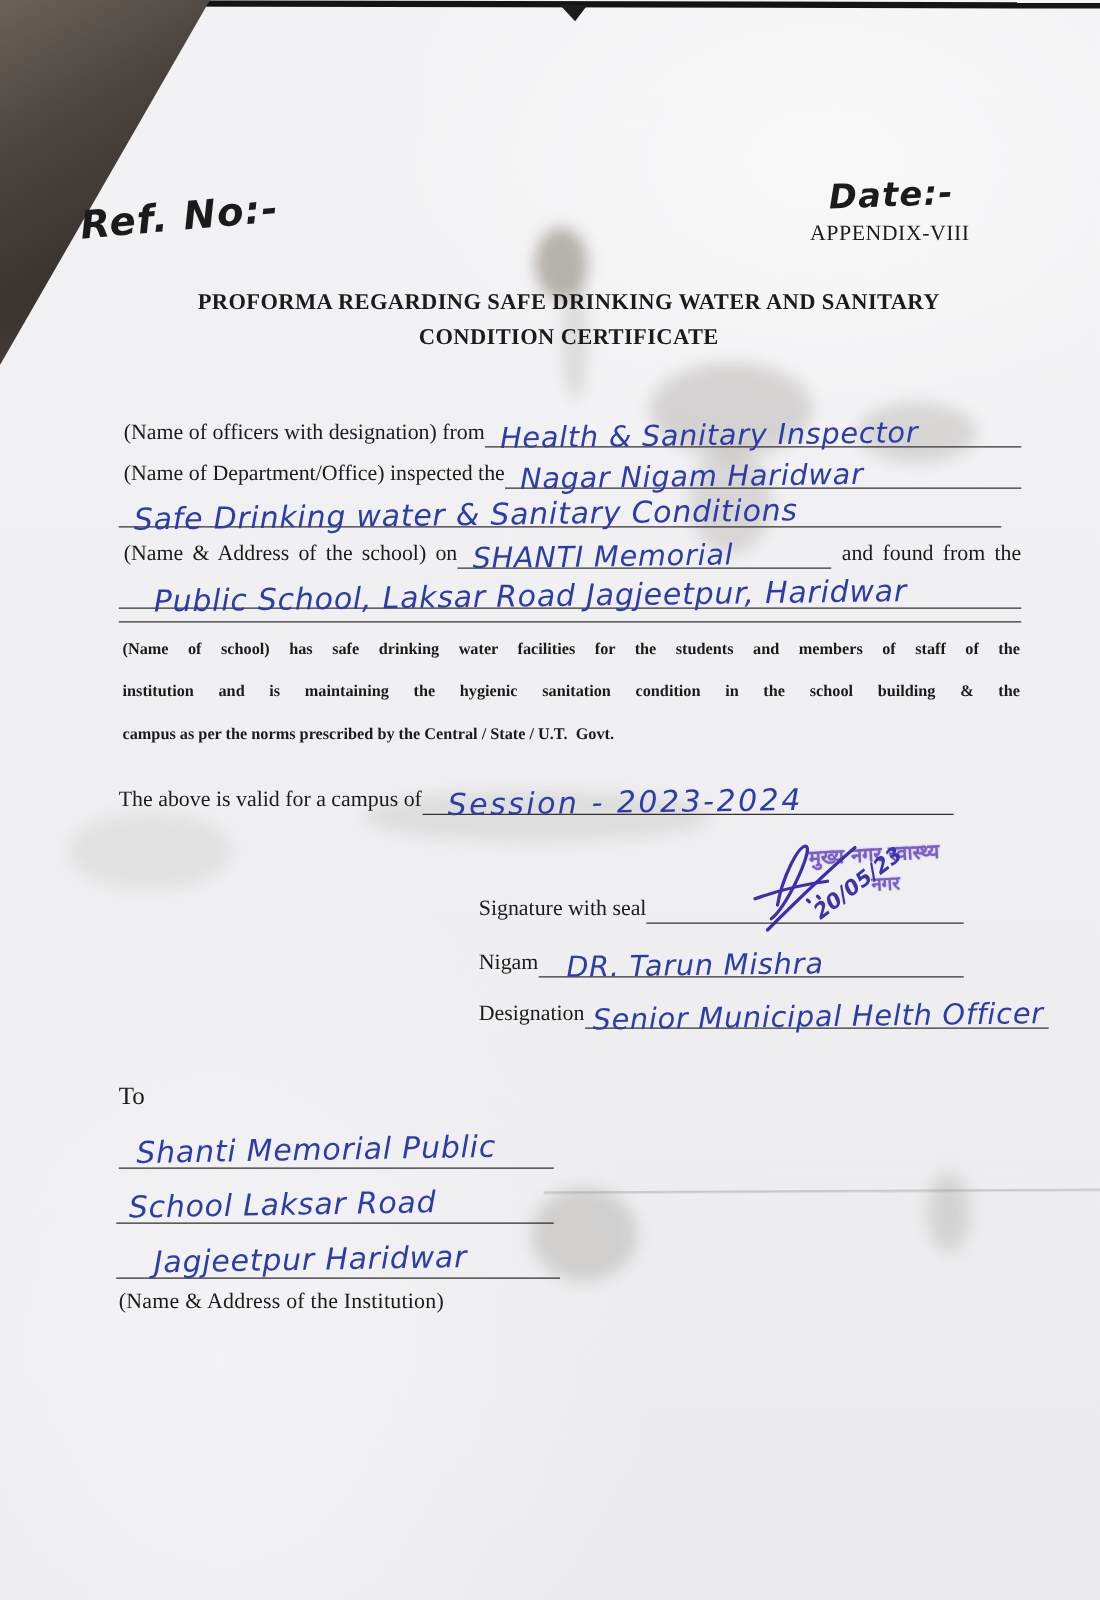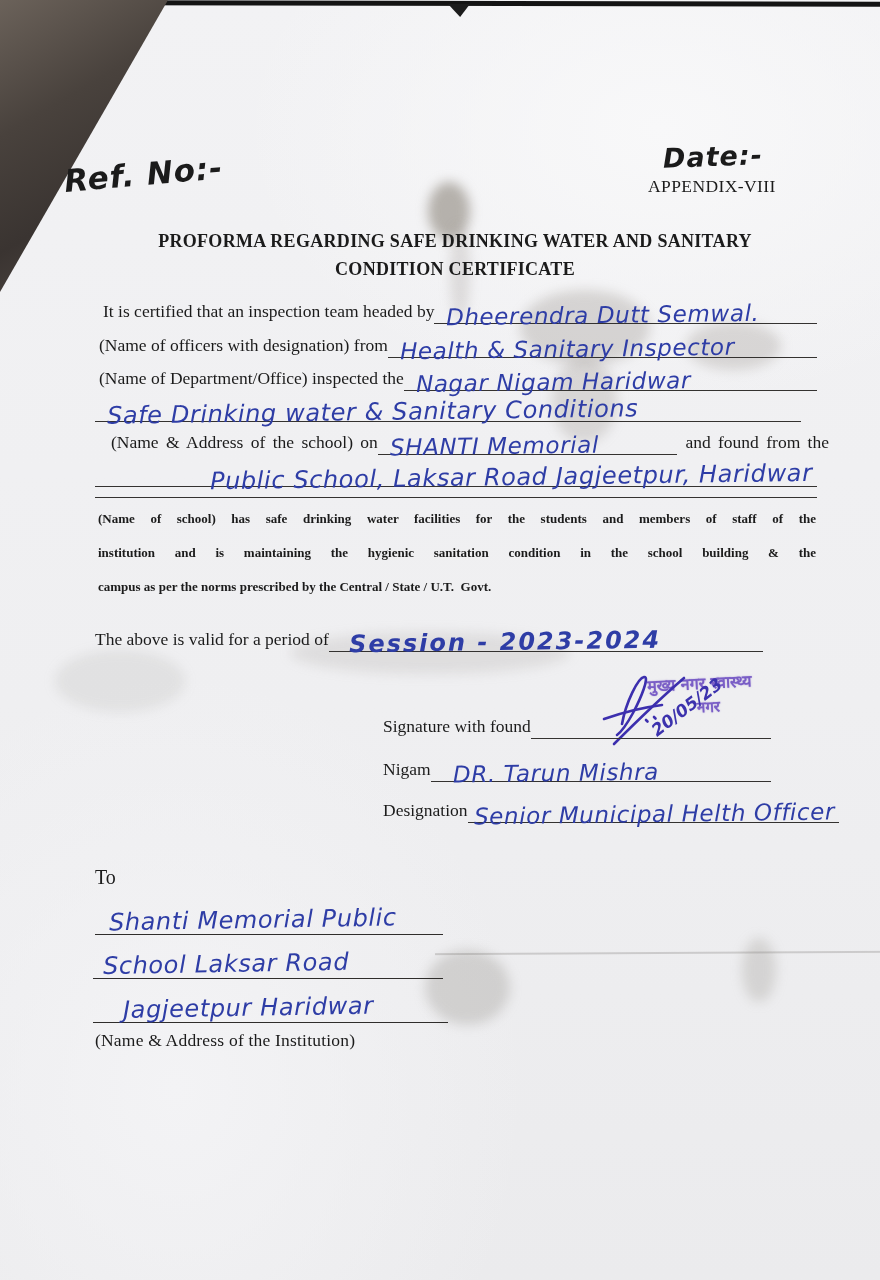--- a/index.html
+++ b/index.html
@@ -59,79 +59,75 @@
   <div class="smudge" style="left:742px;top:938px;width:34px;height:64px;background:rgba(142,138,132,.26);"></div>
   <div class="scanline" style="left:435px;top:952px;width:445px;transform:rotate(-.3deg);"></div>
 
   <div class="hw-black" style="left:64px;top:156px;font-size:31px;transform:rotate(-5deg);">Ref. No:-</div>
   <div class="hw-black" style="left:663px;top:141px;font-size:27px;transform:rotate(-2deg);">Date:-</div>
   <div class="appendix">APPENDIX-VIII</div>
 
   <div class="title" style="top:231px;">PROFORMA REGARDING SAFE DRINKING WATER AND SANITARY</div>
   <div class="title" style="top:259px;">CONDITION CERTIFICATE</div>
 
-  <div class="row" style="left:103px;top:290px;width:714px;">
-    <span class="printed">It is certified that an inspection team headed by</span>
-    <span class="fill"><span class="hw">Dheerendra Dutt Semwal.</span></span>
-  </div>
 
   <div class="row" style="left:99px;top:324px;width:718px;">
     <span class="printed">(Name of officers with designation) from</span>
     <span class="fill"><span class="hw">Health &amp; Sanitary Inspector</span></span>
   </div>
 
   <div class="row" style="left:99px;top:357px;width:718px;">
     <span class="printed">(Name of Department/Office) inspected the</span>
     <span class="fill"><span class="hw">Nagar Nigam Haridwar</span></span>
   </div>
 
   <div class="row" style="left:95px;top:388px;width:706px;">
     <span class="fill"><span class="hw" style="font-size:24px;">Safe Drinking water &amp; Sanitary Conditions</span></span>
   </div>
 
-  <div class="row" style="left:99px;top:421px;width:718px;margin-left:12px;">
+  <div class="row" style="left:99px;top:421px;width:718px;">
     <span class="printed" style="word-spacing:3px;">(Name &amp; Address of the school) on</span>
     <span class="fill"><span class="hw">SHANTI Memorial</span></span>
     <span class="printed" style="padding-left:8px;word-spacing:3px;">and found from the</span>
   </div>
 
   <div class="row" style="left:95px;top:453px;width:722px;">
-    <span class="fill" style="padding-left:28px;text-align:right;"><span class="hw" style="font-size:24px;">Public School, Laksar Road Jagjeetpur, Haridwar</span></span>
+    <span class="fill" style="padding-left:28px;"><span class="hw" style="font-size:24px;">Public School, Laksar Road Jagjeetpur, Haridwar</span></span>
   </div>
 
   <div class="row" style="left:95px;top:466px;width:722px;height:32px;">
     <span class="fill"></span>
   </div>
 
   <div style="position:absolute;left:98px;top:502px;width:718px;">
     <div class="para-line just">(Name of school) has safe drinking water facilities for the students and members of staff of the</div>
     <div class="para-line just">institution and is maintaining the hygienic sanitation condition in the school building &amp; the</div>
     <div class="para-line">campus as per the norms prescribed by the Central / State / U.T. &nbsp;Govt.</div>
   </div>
 
   <div class="row" style="left:95px;top:618px;width:668px;">
-    <span class="printed">The above is valid for a period of</span>
-    <span class="fill" style="padding-left:20px;font-weight:bold;"><span class="hw" style="font-size:24px;letter-spacing:2px;">Session - 2023-2024</span></span>
+    <span class="printed">The above is valid for a campus of</span>
+    <span class="fill" style="padding-left:20px;"><span class="hw" style="font-size:24px;letter-spacing:2px;">Session - 2023-2024</span></span>
   </div>
 
   <div class="stamp-text" style="left:647px;top:672px;font-size:16px;transform:rotate(-3deg);">मुख्य नगर स्वास्थ्य</div>
   <div class="stamp-text" style="left:697px;top:696px;font-size:15px;transform:rotate(-3deg);">नगर</div>
 
   <svg style="position:absolute;left:588px;top:662px;" width="140" height="90" viewBox="0 0 140 90">
     <g fill="none" stroke="#3c2fae" stroke-width="2.6" stroke-linecap="round">
       <path d="M34 62 C38 40 50 16 56 15 C62 14 53 36 45 51 C39 62 33 70 29 73"></path>
       <path d="M16 57 C36 50 58 45 74 43"></path>
       <path d="M96 16 C74 35 44 64 26 82"></path>
       <path d="M58 58 l1.5 1.5 M66 55 l1.5 1.5"></path>
     </g>
   </svg>
   <div class="sig-date" style="left:645px;top:697px;">20/05/23</div>
 
   <div class="row" style="left:383px;top:705px;width:388px;">
-    <span class="printed">Signature with found</span>
+    <span class="printed">Signature with seal</span>
     <span class="fill"></span>
   </div>
 
   <div class="row" style="left:383px;top:748px;width:388px;">
     <span class="printed">Nigam</span>
     <span class="fill" style="padding-left:22px;"><span class="hw">DR. Tarun Mishra</span></span>
   </div>
 
   <div class="row" style="left:383px;top:789px;width:412px;">
     <span class="printed">Designation</span>

